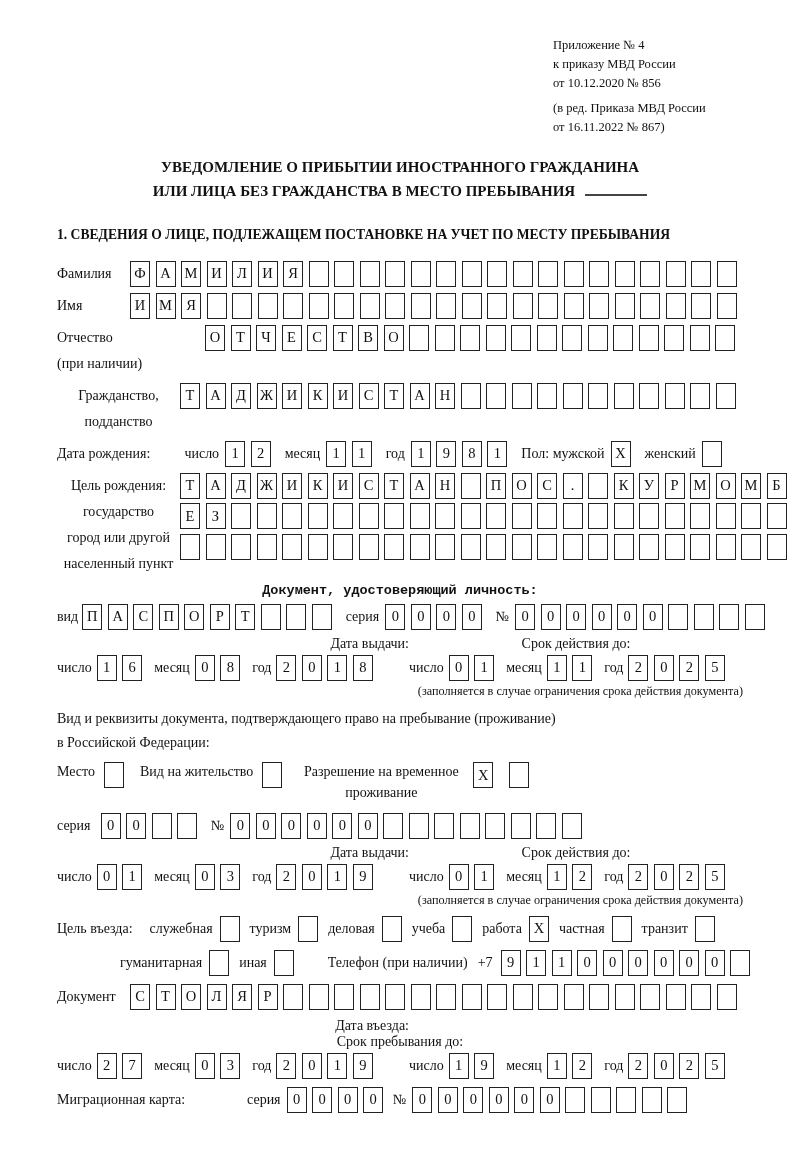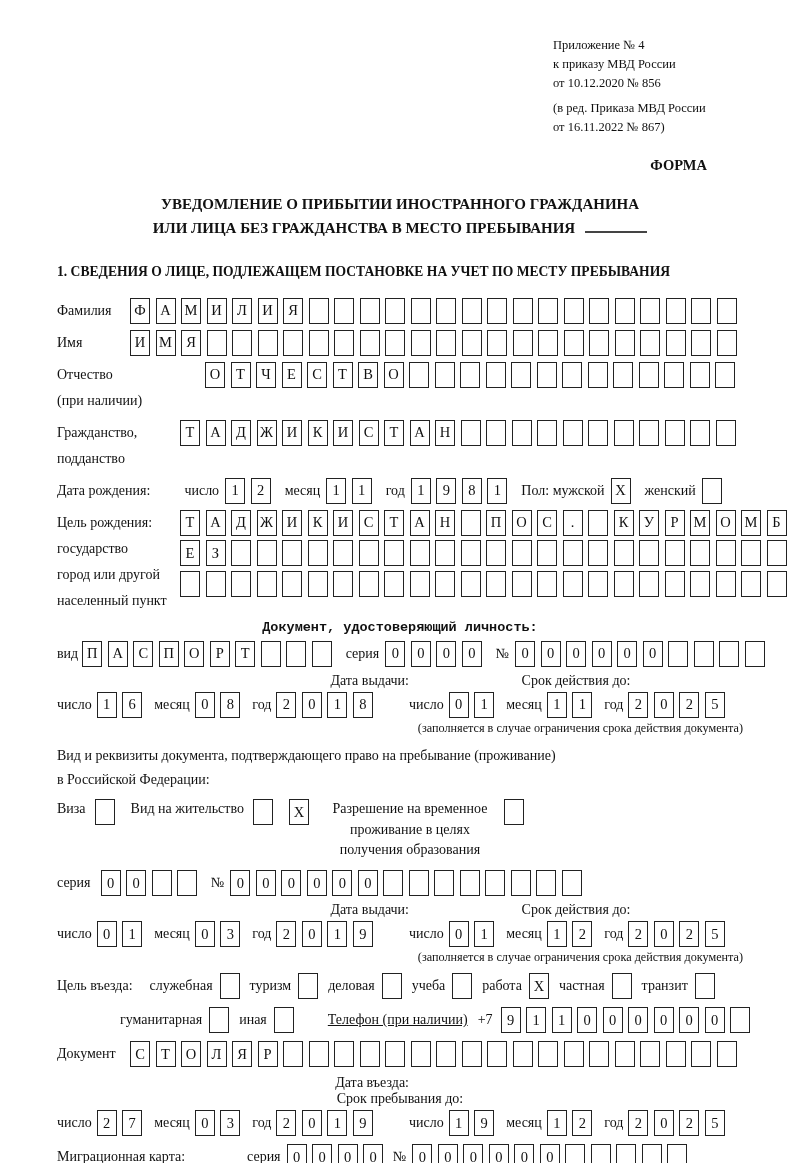--- a/index.html
+++ b/index.html
@@ -16,21 +16,21 @@
   .forma { text-align:right; font-weight:bold; font-size:14.5px; margin:20px 36px 0 0; }
 
   .title { text-align:center; font-weight:bold; font-size:15px; line-height:1.6; margin-top:18px; }
   .blank-line { display:inline-block; width:62px; height:14px; border-bottom:2px solid #444; margin-left:10px; }
 
   .sec-head { font-weight:bold; font-size:13.6px; margin-top:24px; margin-bottom:18px; }
 
   
   .row { display:flex; align-items:flex-start; margin-bottom:6px; }
   .lbl { font-size:14px; line-height:26px; flex:0 0 auto; }
-  .w73 { width:73px; } .w123 { width:123px; } .w148 { width:148px; }
+  .w73 { width:73px; } .w123 { width:123px;text-align:center; } .w148 { width:148px; }
   .lblblock { font-size:14px; flex:0 0 auto; }
   .lh26 { line-height:26px; }
   .cells { display:flex; gap:5.5px; flex:0 0 auto; }
   .cell {
     box-sizing:border-box; flex:0 0 auto;
     width:20px; height:26px; border:1.7px solid #222; background:#fff;
     display:flex; align-items:center; justify-content:center;
     font-size:14.5px; color:#111;
   }
   .cellrows .cells { margin-bottom:4.5px; }
@@ -57,21 +57,21 @@
   .opts { display:flex; align-items:flex-start; font-size:14px; margin:8px 0 10px 0; }
   .opt { display:flex; align-items:flex-start; margin-right:16px; }
   .opt-lbl { margin-right:9px; line-height:1.45; }
   .opt-lbl.c2 { width:166px; text-align:center; }
   .opt-lbl.c3 { width:170px; text-align:center; }
 
   .purpose-row { display:flex; align-items:center; font-size:14px; margin-bottom:8px; white-space:nowrap; }
   .purpose-row .p-lbl { margin:0 7px 0 10px; }
   .purpose-row .p-lbl:first-child { margin-left:0; }
   .indent63 { margin-left:63px; }
-  .phone-lbl { margin:0 10px 0 34px;text-decoration:underline; }
+  .phone-lbl { margin:0 10px 0 34px; }
   .phone-pre { margin-right:8px; }
 
   .mig-row { display:flex; align-items:center; font-size:14px; margin-bottom:8px; }
   .mig-row .mlbl { margin-right:6px; }
   .mig-row .series-gap { margin-left:56px; }
   .mig-row .num-gap { margin-left:10px; margin-right:6px; }
 </style>
 </head>
 <body>
 
@@ -80,21 +80,20 @@
   <div class="annex">
     <div>Приложение № 4</div>
     <div>к приказу МВД России</div>
     <div>от 10.12.2020 № 856</div>
     <div class="amend">
       <div>(в ред. Приказа МВД России</div>
       <div>от 16.11.2022 № 867)</div>
     </div>
   </div>
 
-  <div class="forma">ФОРМА</div>
 
   <div class="title">
     <div>УВЕДОМЛЕНИЕ О ПРИБЫТИИ ИНОСТРАННОГО ГРАЖДАНИНА</div>
     <div>
       <span>ИЛИ ЛИЦА БЕЗ ГРАЖДАНСТВА В МЕСТО ПРЕБЫВАНИЯ</span><span class="blank-line"></span>
     </div>
   </div>
 
   <div class="sec-head">1. СВЕДЕНИЯ О ЛИЦЕ, ПОДЛЕЖАЩЕМ ПОСТАНОВКЕ НА УЧЕТ ПО МЕСТУ ПРЕБЫВАНИЯ</div>
 
@@ -415,32 +414,32 @@
         </div>
     </div>
   </div>
   <div class="note">(заполняется в случае ограничения срока действия документа)</div>
 
   <div class="res-line">Вид и реквизиты документа, подтверждающего право на пребывание (проживание)</div>
   <div class="res-line">в Российской Федерации:</div>
 
   <div class="opts">
     <div class="opt">
-      <span class="opt-lbl">Виза</span>
+      <span class="opt-lbl">Место</span>
       <span class="cell"></span>
     </div>
     <div class="opt">
       <span class="opt-lbl">Вид на жительство</span>
       <span class="cell"></span>
     </div>
     <div class="opt">
+      <span class="opt-lbl c2">Разрешение на временное проживание</span>
       <span class="cell">X</span>
     </div>
     <div class="opt" style="margin-right:0;">
-      <span class="opt-lbl c3">Разрешение на временное проживание в целях получения образования</span>
       <span class="cell"></span>
     </div>
   </div>
 
   <div class="inline-row">
     <span class="ilbl">серия</span>
     <div class="cells" style="margin-left:6px;">
         <span class="cell">0</span>
         <span class="cell">0</span>
         <span class="cell"></span>

